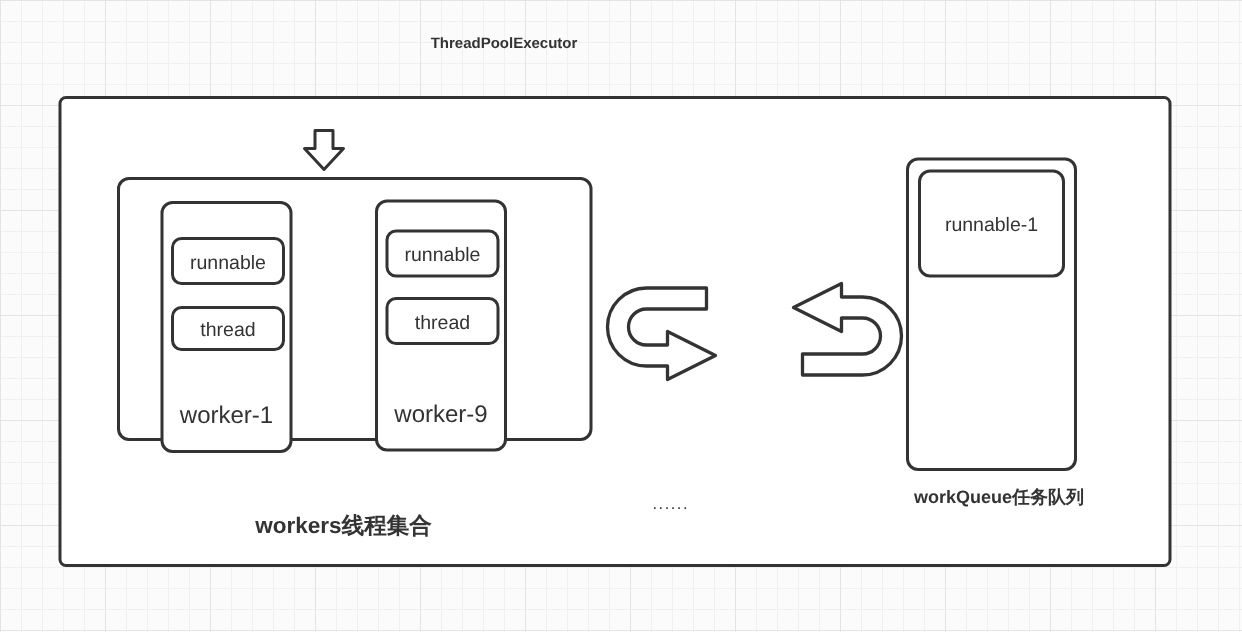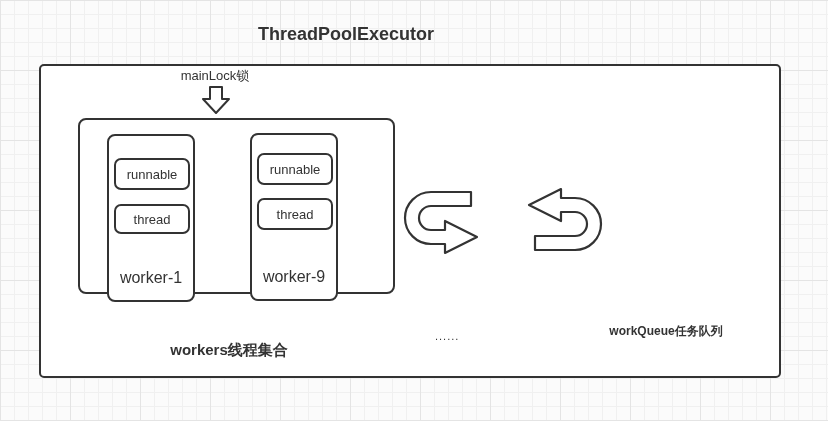--- a/index.html
+++ b/index.html
@@ -16,23 +16,23 @@
     background-color: #fbfbfb;
     background-image:
       linear-gradient(#e4e4e4 1px, transparent 1px),
       linear-gradient(90deg, #e4e4e4 1px, transparent 1px),
       linear-gradient(#f0f0f0 1px, transparent 1px),
       linear-gradient(90deg, #f0f0f0 1px, transparent 1px);
     background-size: 70px 70px, 70px 70px, 14px 14px, 14px 14px;
   }
   .abs { position: absolute; }
   .title {
-    left: 230px; top: 24px; width: 232px;
+    left: 220px; top: 24px; width: 232px;
     text-align: center;
-    font-size: 18px; font-weight: bold;
+    font-size: 10px; font-weight: bold;
   }
   .outer-box {
     left: 39px; top: 64px; width: 742px; height: 314px;
     background: #ffffff;
     border: 2px solid #333333;
     border-radius: 5px;
   }
   .mainlock-label {
     left: 165px; top: 67px; width: 100px;
     text-align: center; font-size: 13px;
@@ -112,21 +112,20 @@
 </style>
 </head>
 <body>
 
 <div class="canvas">
 
   <div class="abs title">ThreadPoolExecutor</div>
 
   <div class="abs outer-box"></div>
 
-  <div class="abs mainlock-label">mainLock锁</div>
 
   <span class="abs mainlock-arrow">
     <svg width="32" height="28" viewBox="0 0 32 28">
       <path d="M10 1 H22 V13 H29 L16 27 L3 13 H10 Z" fill="#ffffff" stroke="#333333" stroke-width="2" stroke-linejoin="round"></path>
     </svg>
   </span>
 
   <div class="abs workers-box">
 
     <div class="worker-box worker-1">
@@ -152,16 +151,19 @@
     </svg>
   </span>
 
 
   <span class="abs right-cycle-arrow">
     <svg width="84" height="78" viewBox="0 0 84 78">
       <path d="M72 10 L32 10 A26 26 0 0 0 6 36 A26 26 0 0 0 32 62 L46 62 L46 71 L78 55 L46 39 L46 48 L32 48 A12 12 0 0 1 20 36 A12 12 0 0 1 32 24 L72 24 Z" transform="rotate(180 42 40)" fill="#ffffff" stroke="#333333" stroke-width="2.2" stroke-linejoin="round"></path>
     </svg>
   </span>
 
+  <div class="abs workqueue-box">
+    <div class="queue-item">runnable-1</div>
+  </div>
 
   <div class="abs workqueue-caption">workQueue任务队列</div>
 
 </div>
 
 </body></html>

